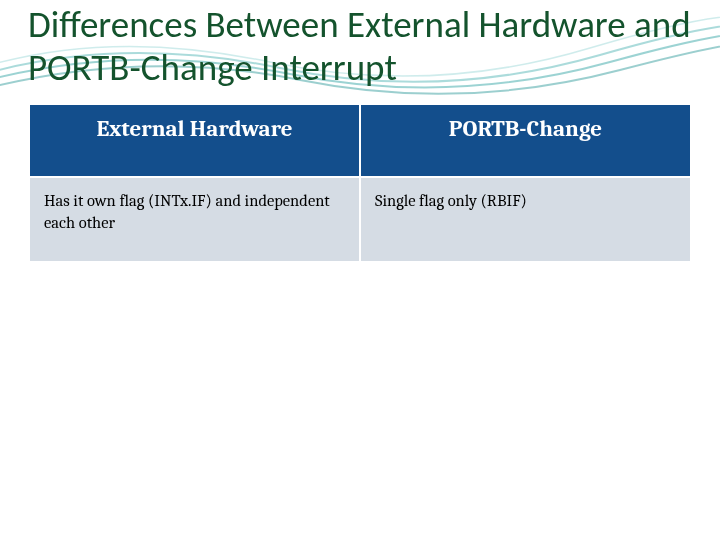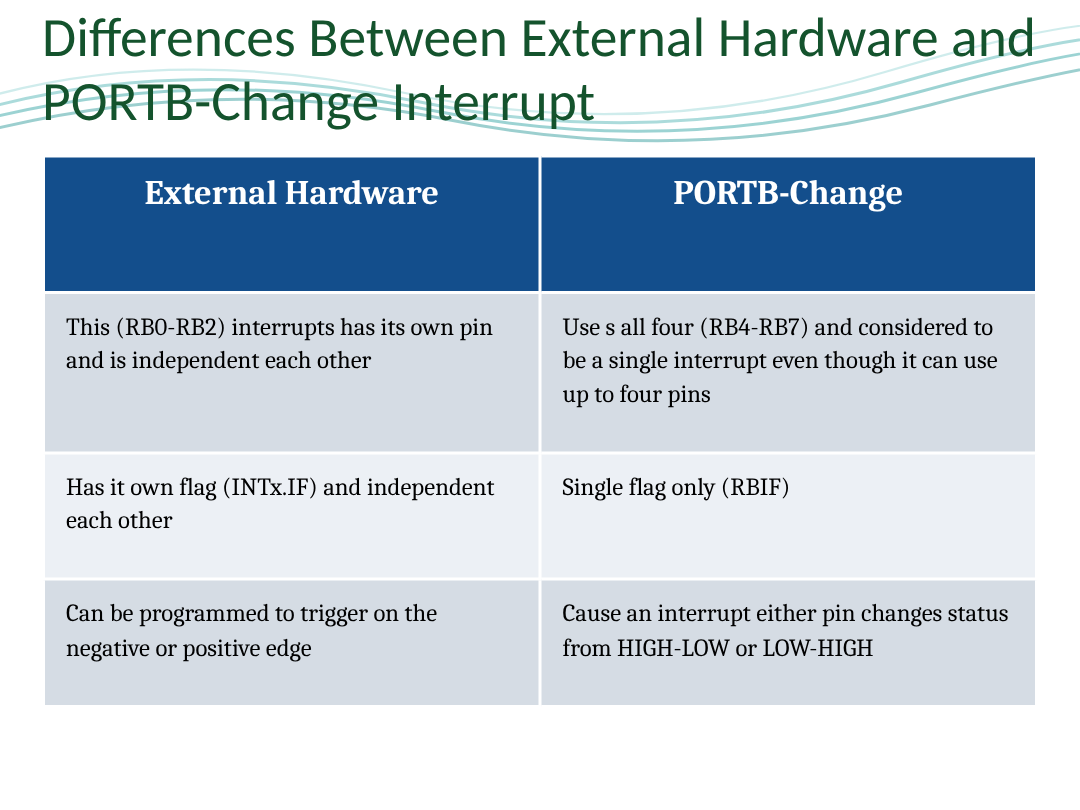--- a/index.html
+++ b/index.html
@@ -35,21 +35,21 @@
     border-collapse: collapse;
     table-layout: fixed;
   }
   th {
     background: #134e8c;
     color: #fff;
     font-family: Cambria, Georgia, serif;
     font-weight: 700;
     font-size: 23px;
     text-align: center;
-    padding: 10px 8px 52px 8px;
+    padding: 10px 8px 34px 8px;
     border: 2px solid #fff;
     vertical-align: top;
   }
   td {
     font-family: Cambria, Georgia, serif;
     font-size: 16.5px;
     color: #000;
     padding: 12px 14px 26px 14px;
     border: 2px solid #fff;
     vertical-align: top;
@@ -73,26 +73,18 @@
 <div class="table-wrap">
   <table>
     <thead>
       <tr>
         <th>External Hardware</th>
         <th>PORTB-Change</th>
       </tr>
     </thead>
     <tbody>
       <tr>
-        <td>This (RB0-RB2) interrupts has its own pin and is independent each other</td>
-        <td>Use s all four (RB4-RB7) and considered to be a single interrupt even though it can use up to four pins</td>
-      </tr>
-      <tr>
         <td>Has it own flag (INTx.IF) and independent each other</td>
         <td>Single flag only (RBIF)</td>
-      </tr>
-      <tr>
-        <td>Can be programmed to trigger on the negative or positive edge</td>
-        <td>Cause an interrupt either pin changes status from HIGH-LOW or LOW-HIGH</td>
       </tr>
     </tbody>
   </table>
 </div>
 
 </body></html>

